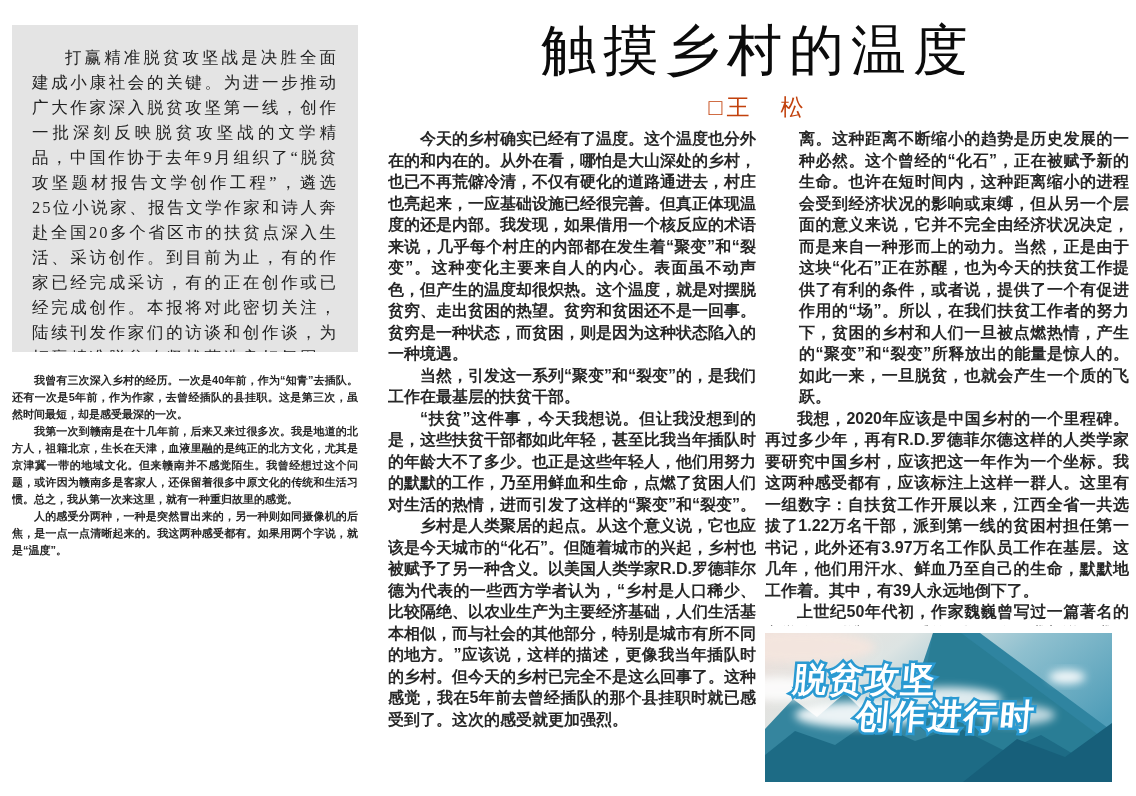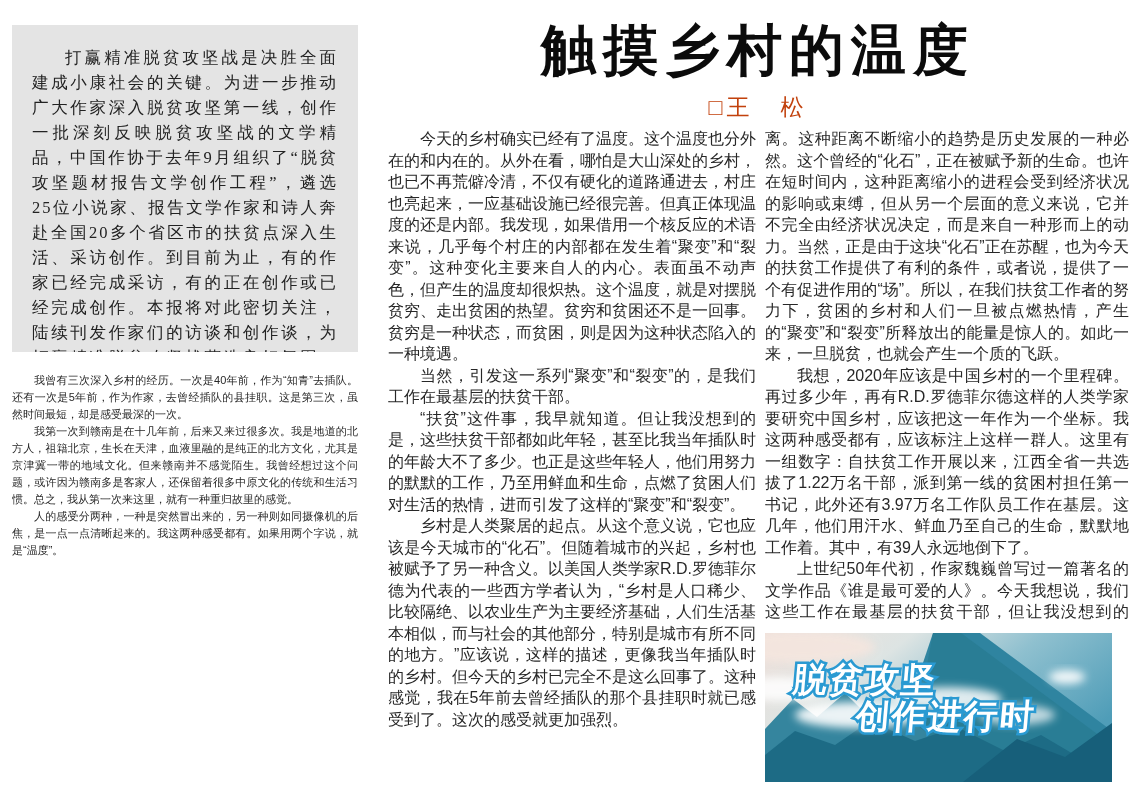--- a/index.html
+++ b/index.html
@@ -26,41 +26,41 @@
     text-align:justify;
     overflow:hidden;
   }
   .editor-box .note-body { text-indent:2em; }
 
   
   .headline {
     position:absolute; left:388px; top:14px; width:740px;
     text-align:center;
     font-family:"Liberation Serif", serif;
-    font-size:55px; font-weight:700;
+    font-size:55px; font-weight:400;
     letter-spacing:7px;
     color:#0b0b0b;
     white-space:nowrap;
   }
   .author {
     position:absolute; left:388px; top:92px; width:740px;
     text-align:center;
     font-size:23px; letter-spacing:4px;
     color:#c2410c;
   }
 
   
   .col {
     position:absolute;
     text-align:justify;
     color:#272727;
     overflow:hidden;
   }
-  .col p { text-indent:2em; }
-  .col p.cont { text-indent:0; }
+  .col p { text-indent:2em;font-weight:bold; }
+  .col p.cont { text-indent:0;margin-left:34px; }
   .col1 { left:12px;  top:372px; width:346px; height:410px; font-size:11px; line-height:17px; }
   .col2 { left:388px; top:128px; width:368px; height:660px; font-size:16px;   line-height:21.5px; }
   .col3 { left:765px; top:128px; width:364px; height:498px; font-size:16px;   line-height:21.5px; }
 
   
   .banner {
     position:absolute; left:765px; top:633px;
     width:347px; height:149px;
     overflow:hidden;
   }
@@ -81,21 +81,21 @@
 
   <div class="col col1">
     <p>我曾有三次深入乡村的经历。一次是40年前，作为“知青”去插队。还有一次是5年前，作为作家，去曾经插队的县挂职。这是第三次，虽然时间最短，却是感受最深的一次。</p>
     <p>我第一次到赣南是在十几年前，后来又来过很多次。我是地道的北方人，祖籍北京，生长在天津，血液里融的是纯正的北方文化，尤其是京津冀一带的地域文化。但来赣南并不感觉陌生。我曾经想过这个问题，或许因为赣南多是客家人，还保留着很多中原文化的传统和生活习惯。总之，我从第一次来这里，就有一种重归故里的感觉。</p>
     <p>人的感受分两种，一种是突然冒出来的，另一种则如同摄像机的后焦，是一点一点清晰起来的。我这两种感受都有。如果用两个字说，就是“温度”。</p>
   </div>
 
   <div class="col col2">
     <p>今天的乡村确实已经有了温度。这个温度也分外在的和内在的。从外在看，哪怕是大山深处的乡村，也已不再荒僻冷清，不仅有硬化的道路通进去，村庄也亮起来，一应基础设施已经很完善。但真正体现温度的还是内部。我发现，如果借用一个核反应的术语来说，几乎每个村庄的内部都在发生着“聚变”和“裂变”。这种变化主要来自人的内心。表面虽不动声色，但产生的温度却很炽热。这个温度，就是对摆脱贫穷、走出贫困的热望。贫穷和贫困还不是一回事。贫穷是一种状态，而贫困，则是因为这种状态陷入的一种境遇。</p>
     <p>当然，引发这一系列“聚变”和“裂变”的，是我们工作在最基层的扶贫干部。</p>
-    <p>“扶贫”这件事，我早就知道。但让我没想到的是，这些扶贫干部都如此年轻，甚至比我当年插队时的年龄大不了多少。也正是这些年轻人，他们用努力的默默的工作，乃至用鲜血和生命，点燃了贫困人们对生活的热情，进而引发了这样的“聚变”和“裂变”。</p>
+    <p>“扶贫”这件事，今天我想说。但让我没想到的是，这些扶贫干部都如此年轻，甚至比我当年插队时的年龄大不了多少。也正是这些年轻人，他们用努力的默默的工作，乃至用鲜血和生命，点燃了贫困人们对生活的热情，进而引发了这样的“聚变”和“裂变”。</p>
     <p>乡村是人类聚居的起点。从这个意义说，它也应该是今天城市的“化石”。但随着城市的兴起，乡村也被赋予了另一种含义。以美国人类学家R.D.罗德菲尔德为代表的一些西方学者认为，“乡村是人口稀少、比较隔绝、以农业生产为主要经济基础，人们生活基本相似，而与社会的其他部分，特别是城市有所不同的地方。”应该说，这样的描述，更像我当年插队时的乡村。但今天的乡村已完全不是这么回事了。这种感觉，我在5年前去曾经插队的那个县挂职时就已感受到了。这次的感受就更加强烈。</p>
   </div>
 
   <div class="col col3">
     <p class="cont">离。这种距离不断缩小的趋势是历史发展的一种必然。这个曾经的“化石”，正在被赋予新的生命。也许在短时间内，这种距离缩小的进程会受到经济状况的影响或束缚，但从另一个层面的意义来说，它并不完全由经济状况决定，而是来自一种形而上的动力。当然，正是由于这块“化石”正在苏醒，也为今天的扶贫工作提供了有利的条件，或者说，提供了一个有促进作用的“场”。所以，在我们扶贫工作者的努力下，贫困的乡村和人们一旦被点燃热情，产生的“聚变”和“裂变”所释放出的能量是惊人的。如此一来，一旦脱贫，也就会产生一个质的飞跃。</p>
     <p>我想，2020年应该是中国乡村的一个里程碑。再过多少年，再有R.D.罗德菲尔德这样的人类学家要研究中国乡村，应该把这一年作为一个坐标。我这两种感受都有，应该标注上这样一群人。这里有一组数字：自扶贫工作开展以来，江西全省一共选拔了1.22万名干部，派到第一线的贫困村担任第一书记，此外还有3.97万名工作队员工作在基层。这几年，他们用汗水、鲜血乃至自己的生命，默默地工作着。其中，有39人永远地倒下了。</p>
     <p>上世纪50年代初，作家魏巍曾写过一篇著名的文学作品《谁是最可爱的人》。今天我想说，我们这些工作在最基层的扶贫干部，但让我没想到的是。</p>
   </div>
 
   <figure class="banner">

